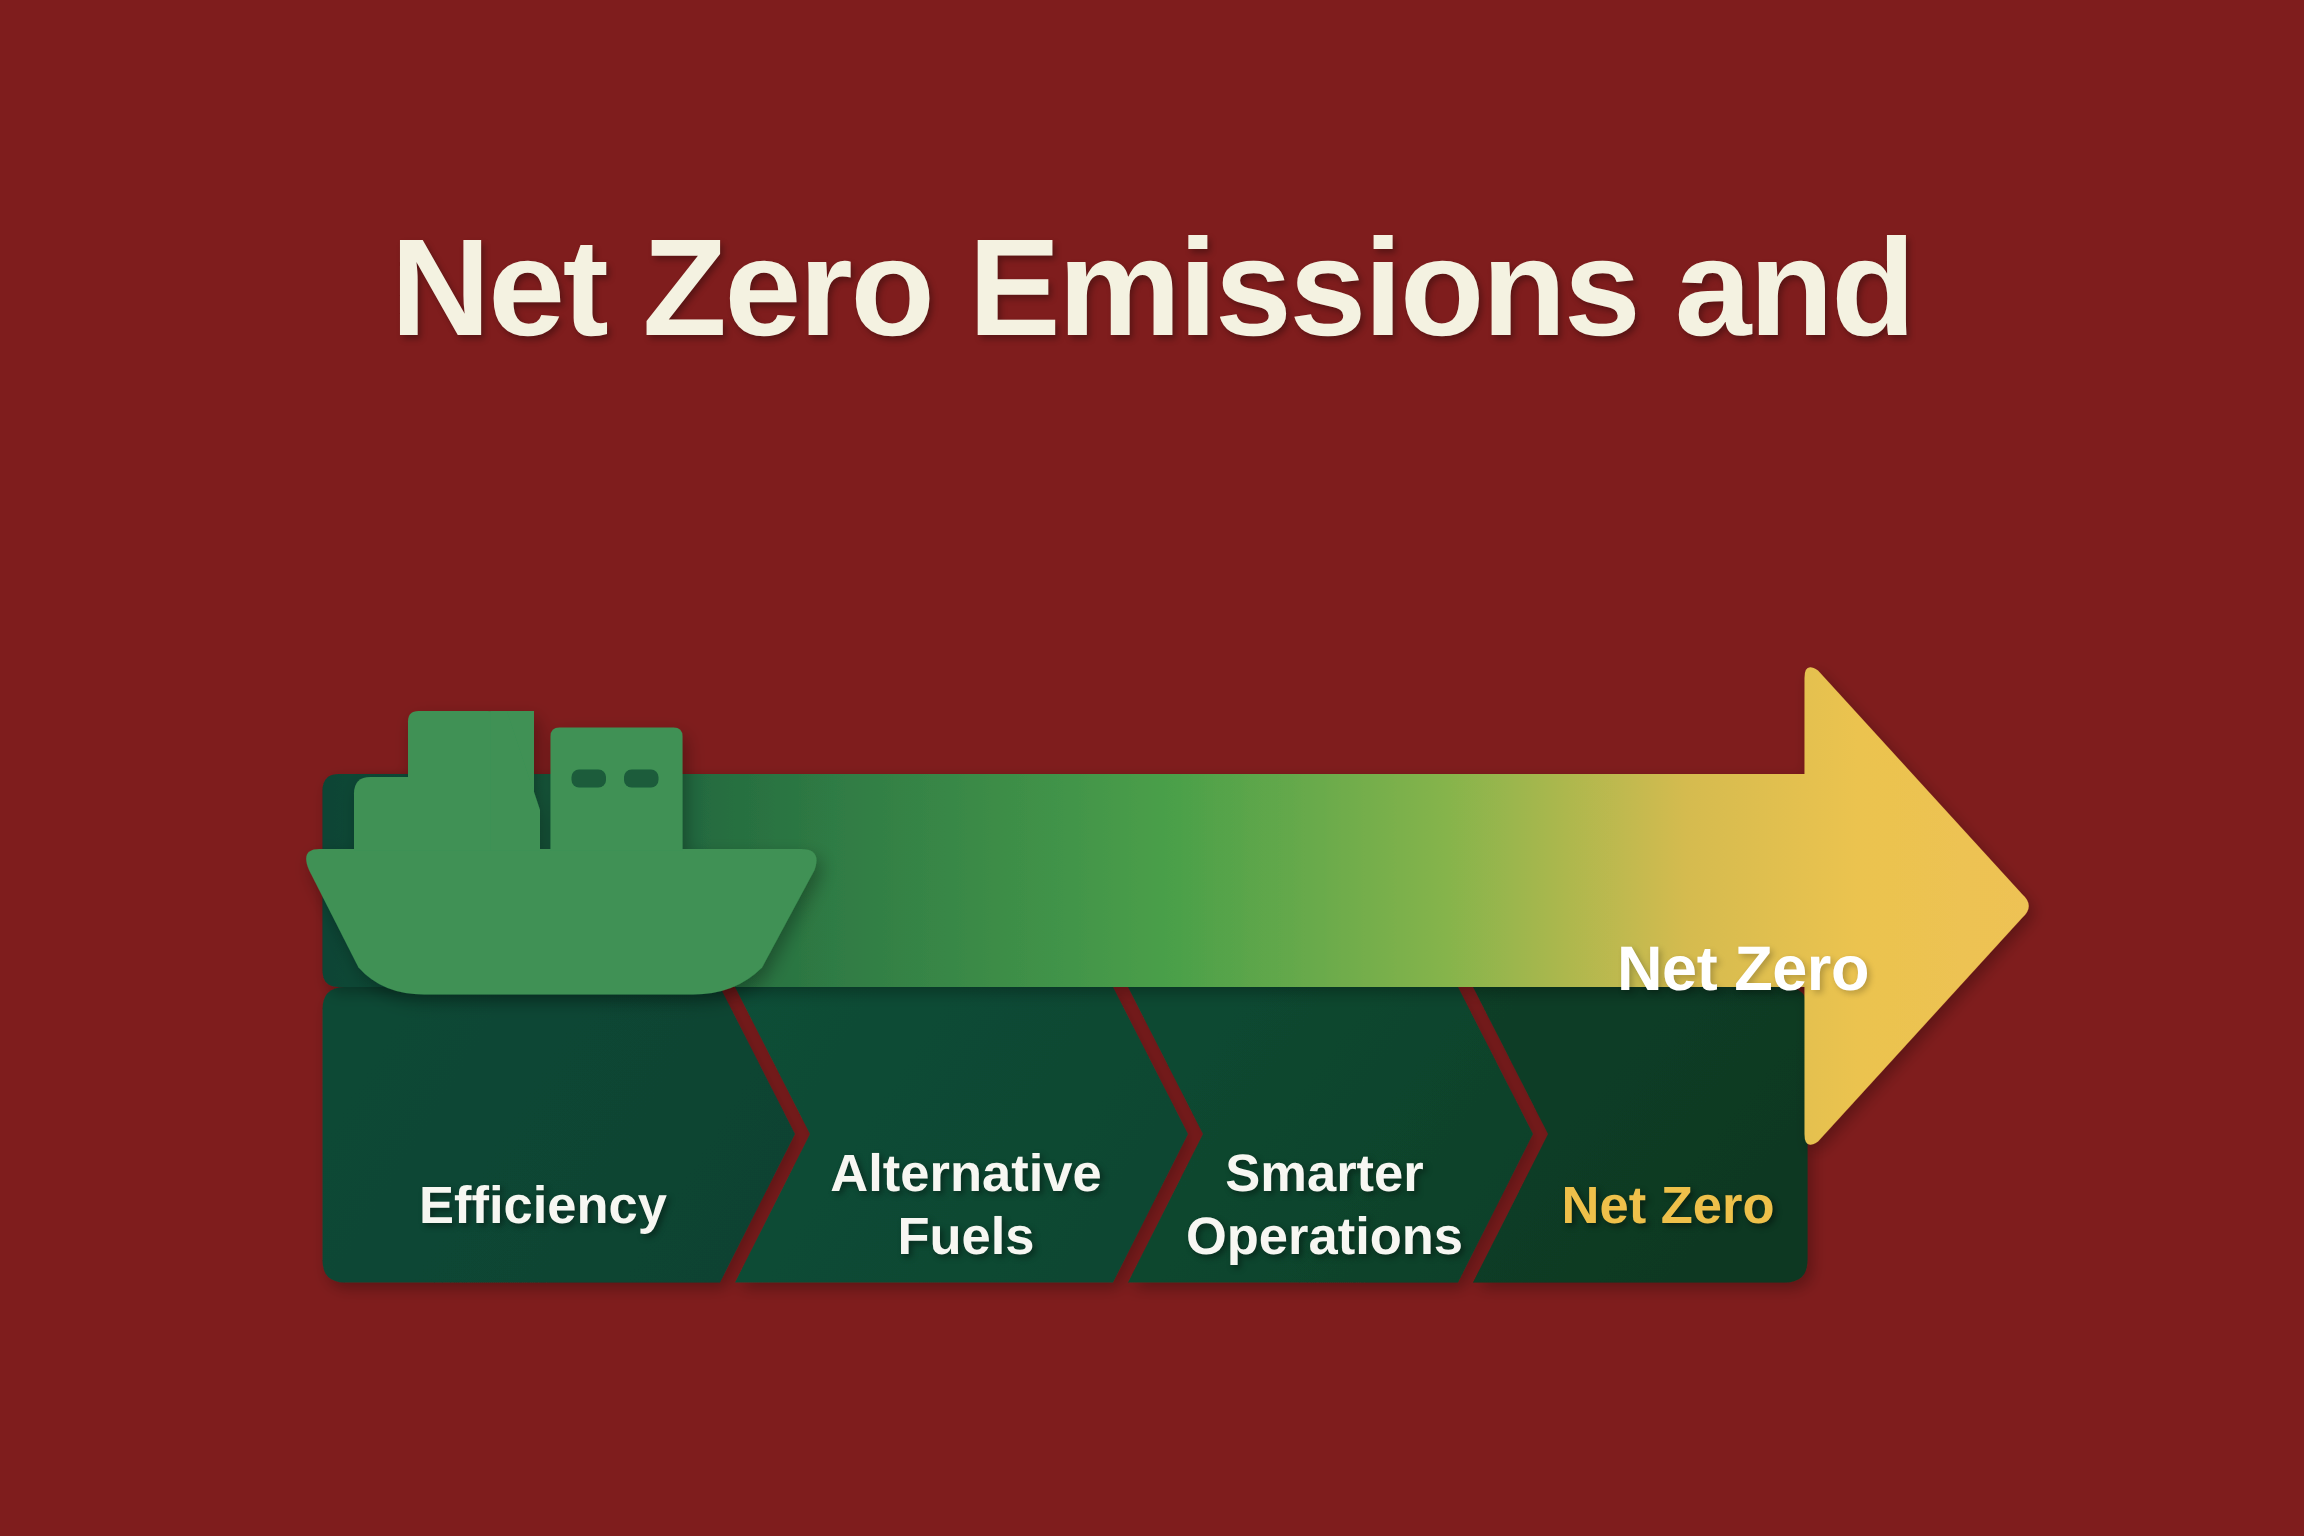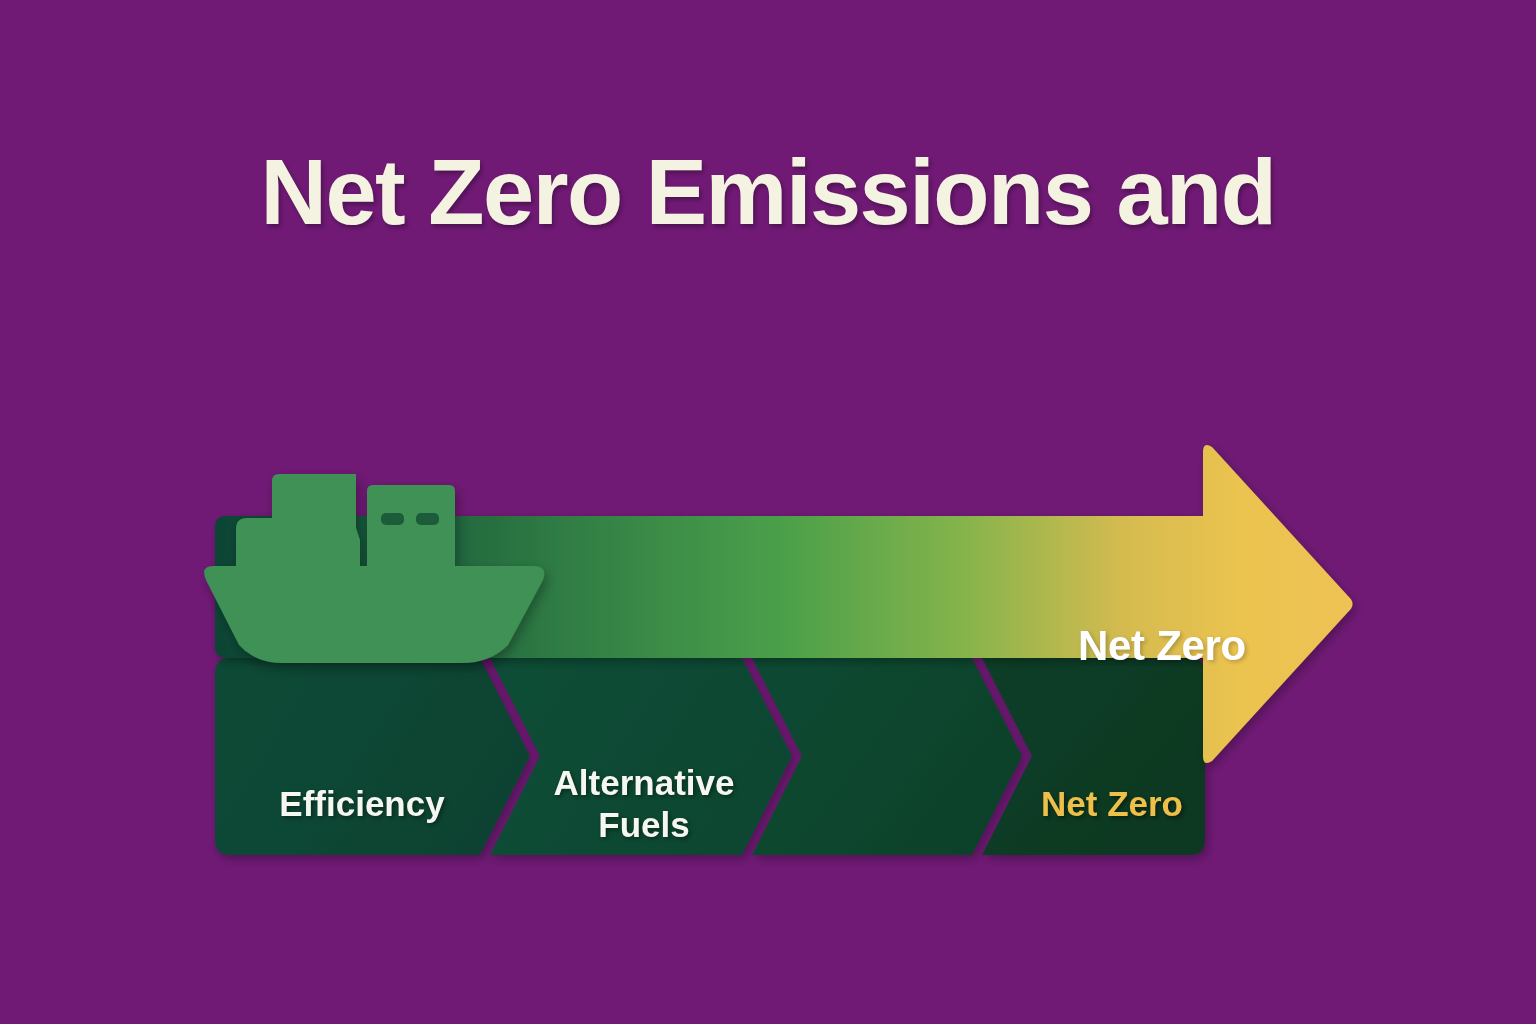--- a/index.html
+++ b/index.html
@@ -12,21 +12,21 @@
     height: 1024px;
     overflow: hidden;
     font-family: "Liberation Sans", sans-serif;
     -webkit-font-smoothing: antialiased;
   }
 
   #infographic {
     position: relative;
     width: 1536px;
     height: 1024px;
-    background: #701a75;
+    background: #7f1d1d;
   }
 
   
   .title-block {
     position: absolute;
     left: 0;
     top: 138px;
     width: 1536px;
     text-align: center;
     pointer-events: none;
@@ -217,16 +217,18 @@
       </g>
     </svg>
   </div>
 
   <div class="overlay">
     <div class="arrow-label">Net Zero</div>
 
     <div class="chev-label l1">Efficiency</div>
     <div class="chev-label l2">Alternative
 Fuels</div>
+    <div class="chev-label l3">Smarter
+Operations</div>
     <div class="chev-label l4 gold">Net Zero</div>
   </div>
 
 </div>
 
 </body></html>

